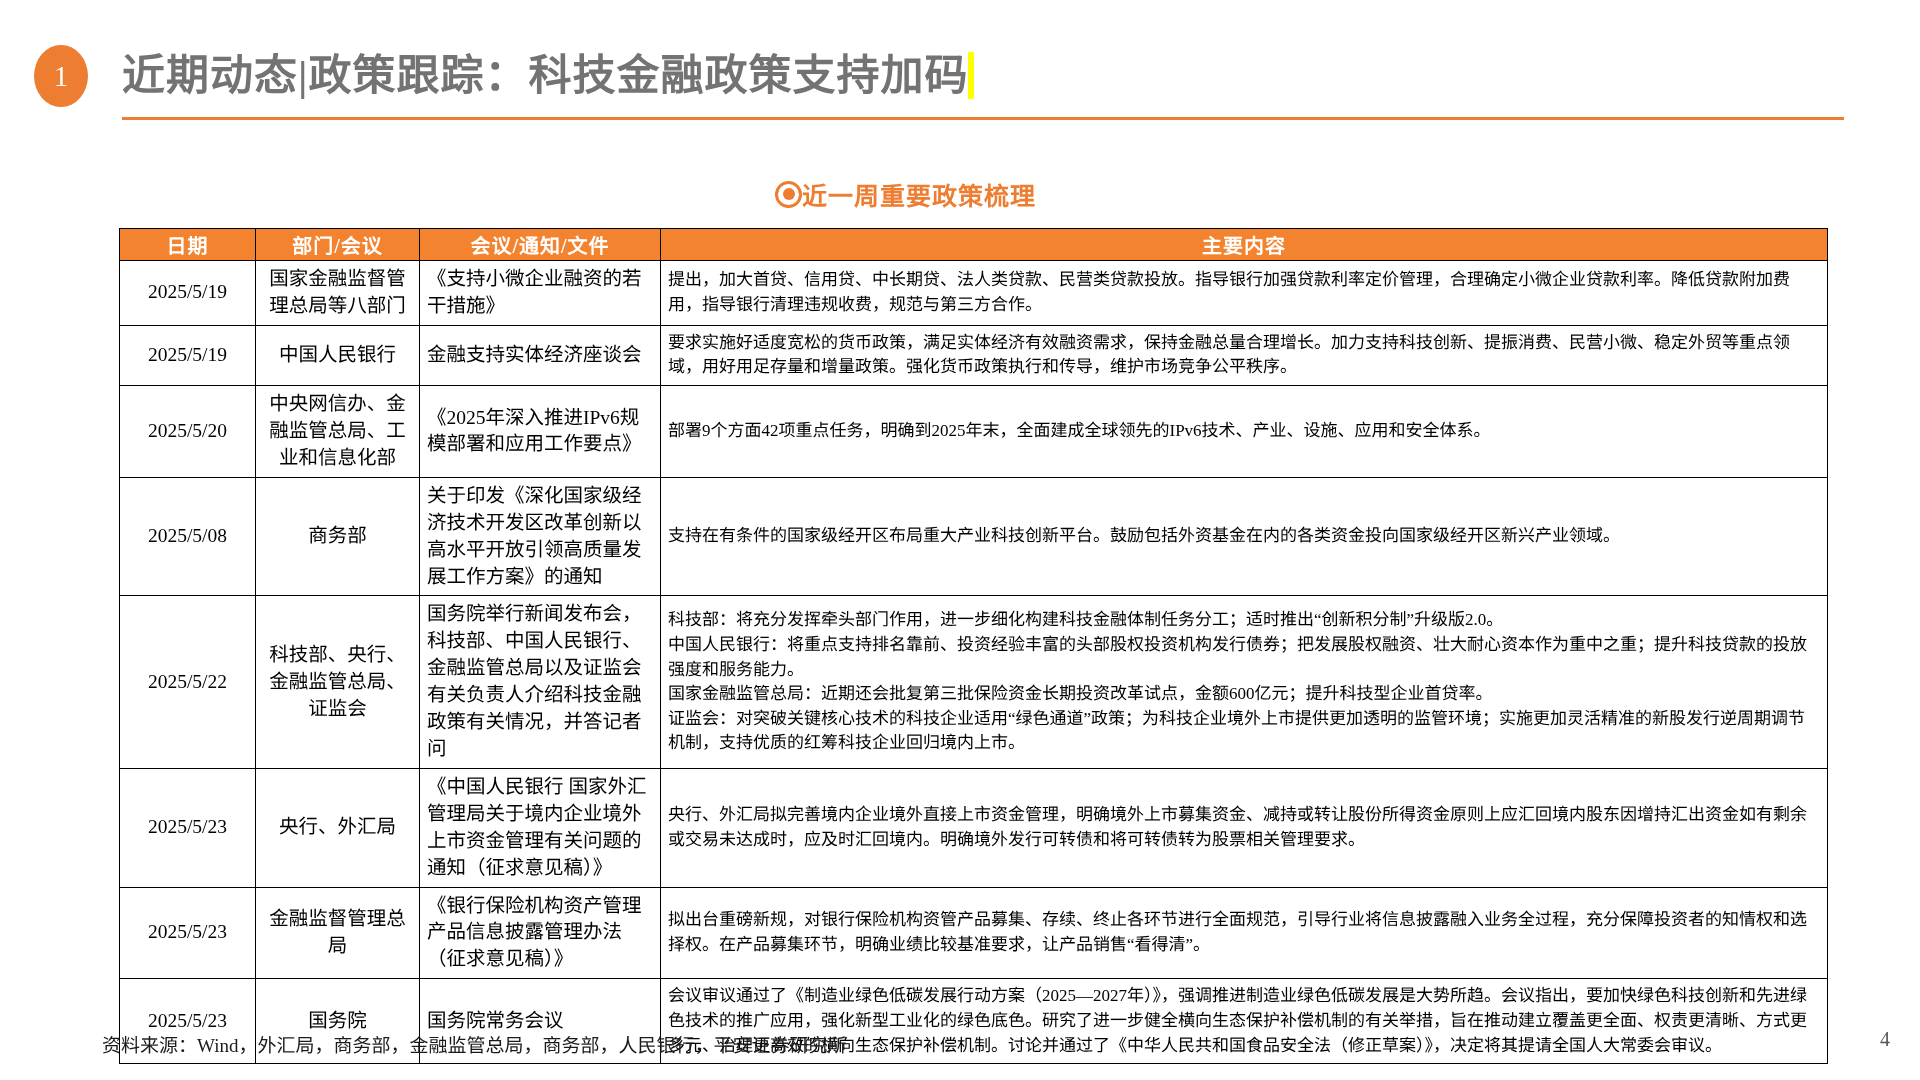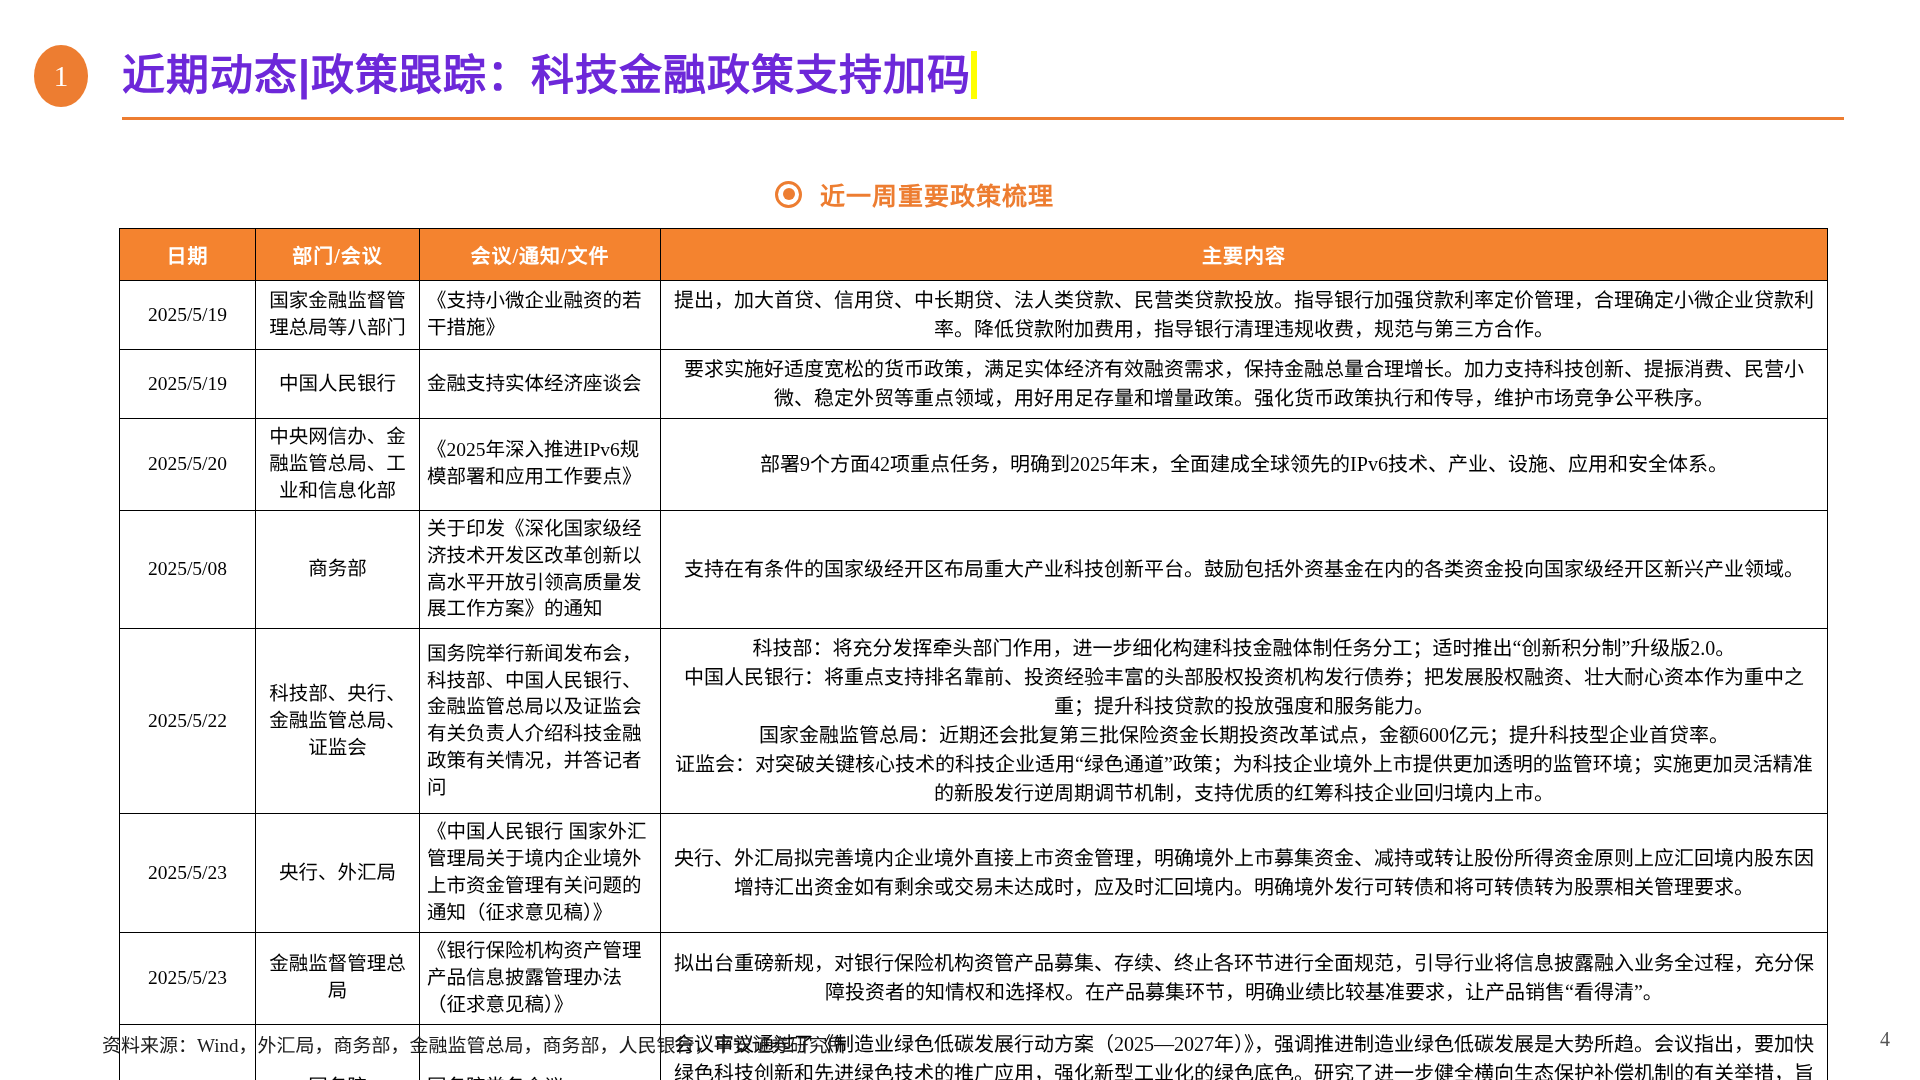--- a/index.html
+++ b/index.html
@@ -40,23 +40,23 @@
     justify-content: center;
     line-height: 1;
   }
   .title {
     position: absolute;
     left: 122px;
     top: 40px;
     font-size: 43px;
     font-weight: bold;
     letter-spacing: 1px;
-    color: #6d28d9;
+    color: #737373;
     white-space: nowrap;
-    font-family: Liberation Sans, sans-serif;
+    font-family: Liberation Serif, serif;
   }
   .title .hl {
     background: #FFFF00;
     color: #FFFF00;
     padding: 0 3px;
   }
   .title-rule {
     position: absolute;
     left: 122px;
     top: 117px;
@@ -64,21 +64,20 @@
     height: 3px;
     background: #ED7D31;
   }
   
   .section-head {
     position: absolute;
     left: 775px;
     top: 176px;
     display: flex;
     align-items: center;
-    gap: 18px;
   }
   .bullet-icon {
     width: 27px;
     height: 27px;
     border: 3px solid #ED7D31;
     border-radius: 50%;
     box-sizing: border-box;
     position: relative;
   }
   .bullet-icon::after {
@@ -117,36 +116,36 @@
   table.policy td {
     border: 1.6px solid #000000;
     vertical-align: middle;
     box-sizing: border-box;
   }
   table.policy thead th {
     background: #F4832F;
     color: #ffffff;
     font-size: 20px;
     font-weight: bold;
-    height: 52px;
+    height: 32px;
     text-align: center;
     letter-spacing: 1px;
   }
   td.c-date, td.c-dept, td.c-doc {
     text-align: center;
     font-size: 19.5px;
     color: #000;
     line-height: 1.38;
     padding: 5px 4px;
   }
   td.c-doc { text-align: left; padding-left: 7px; padding-right: 4px; }
   td.c-doc.ctr { text-align: left; }
   td.c-body {
-    text-align: center;
-    font-size: 20px;
+    text-align: left;
+    font-size: 17px;
     color: #000;
     line-height: 1.45;
     padding: 5px 7px;
   }
   .col-date  { width: 136px; }
   .col-dept  { width: 164px; }
   .col-doc   { width: 241px; }
   .col-body  { width: 1167px; }
   
   .source {

